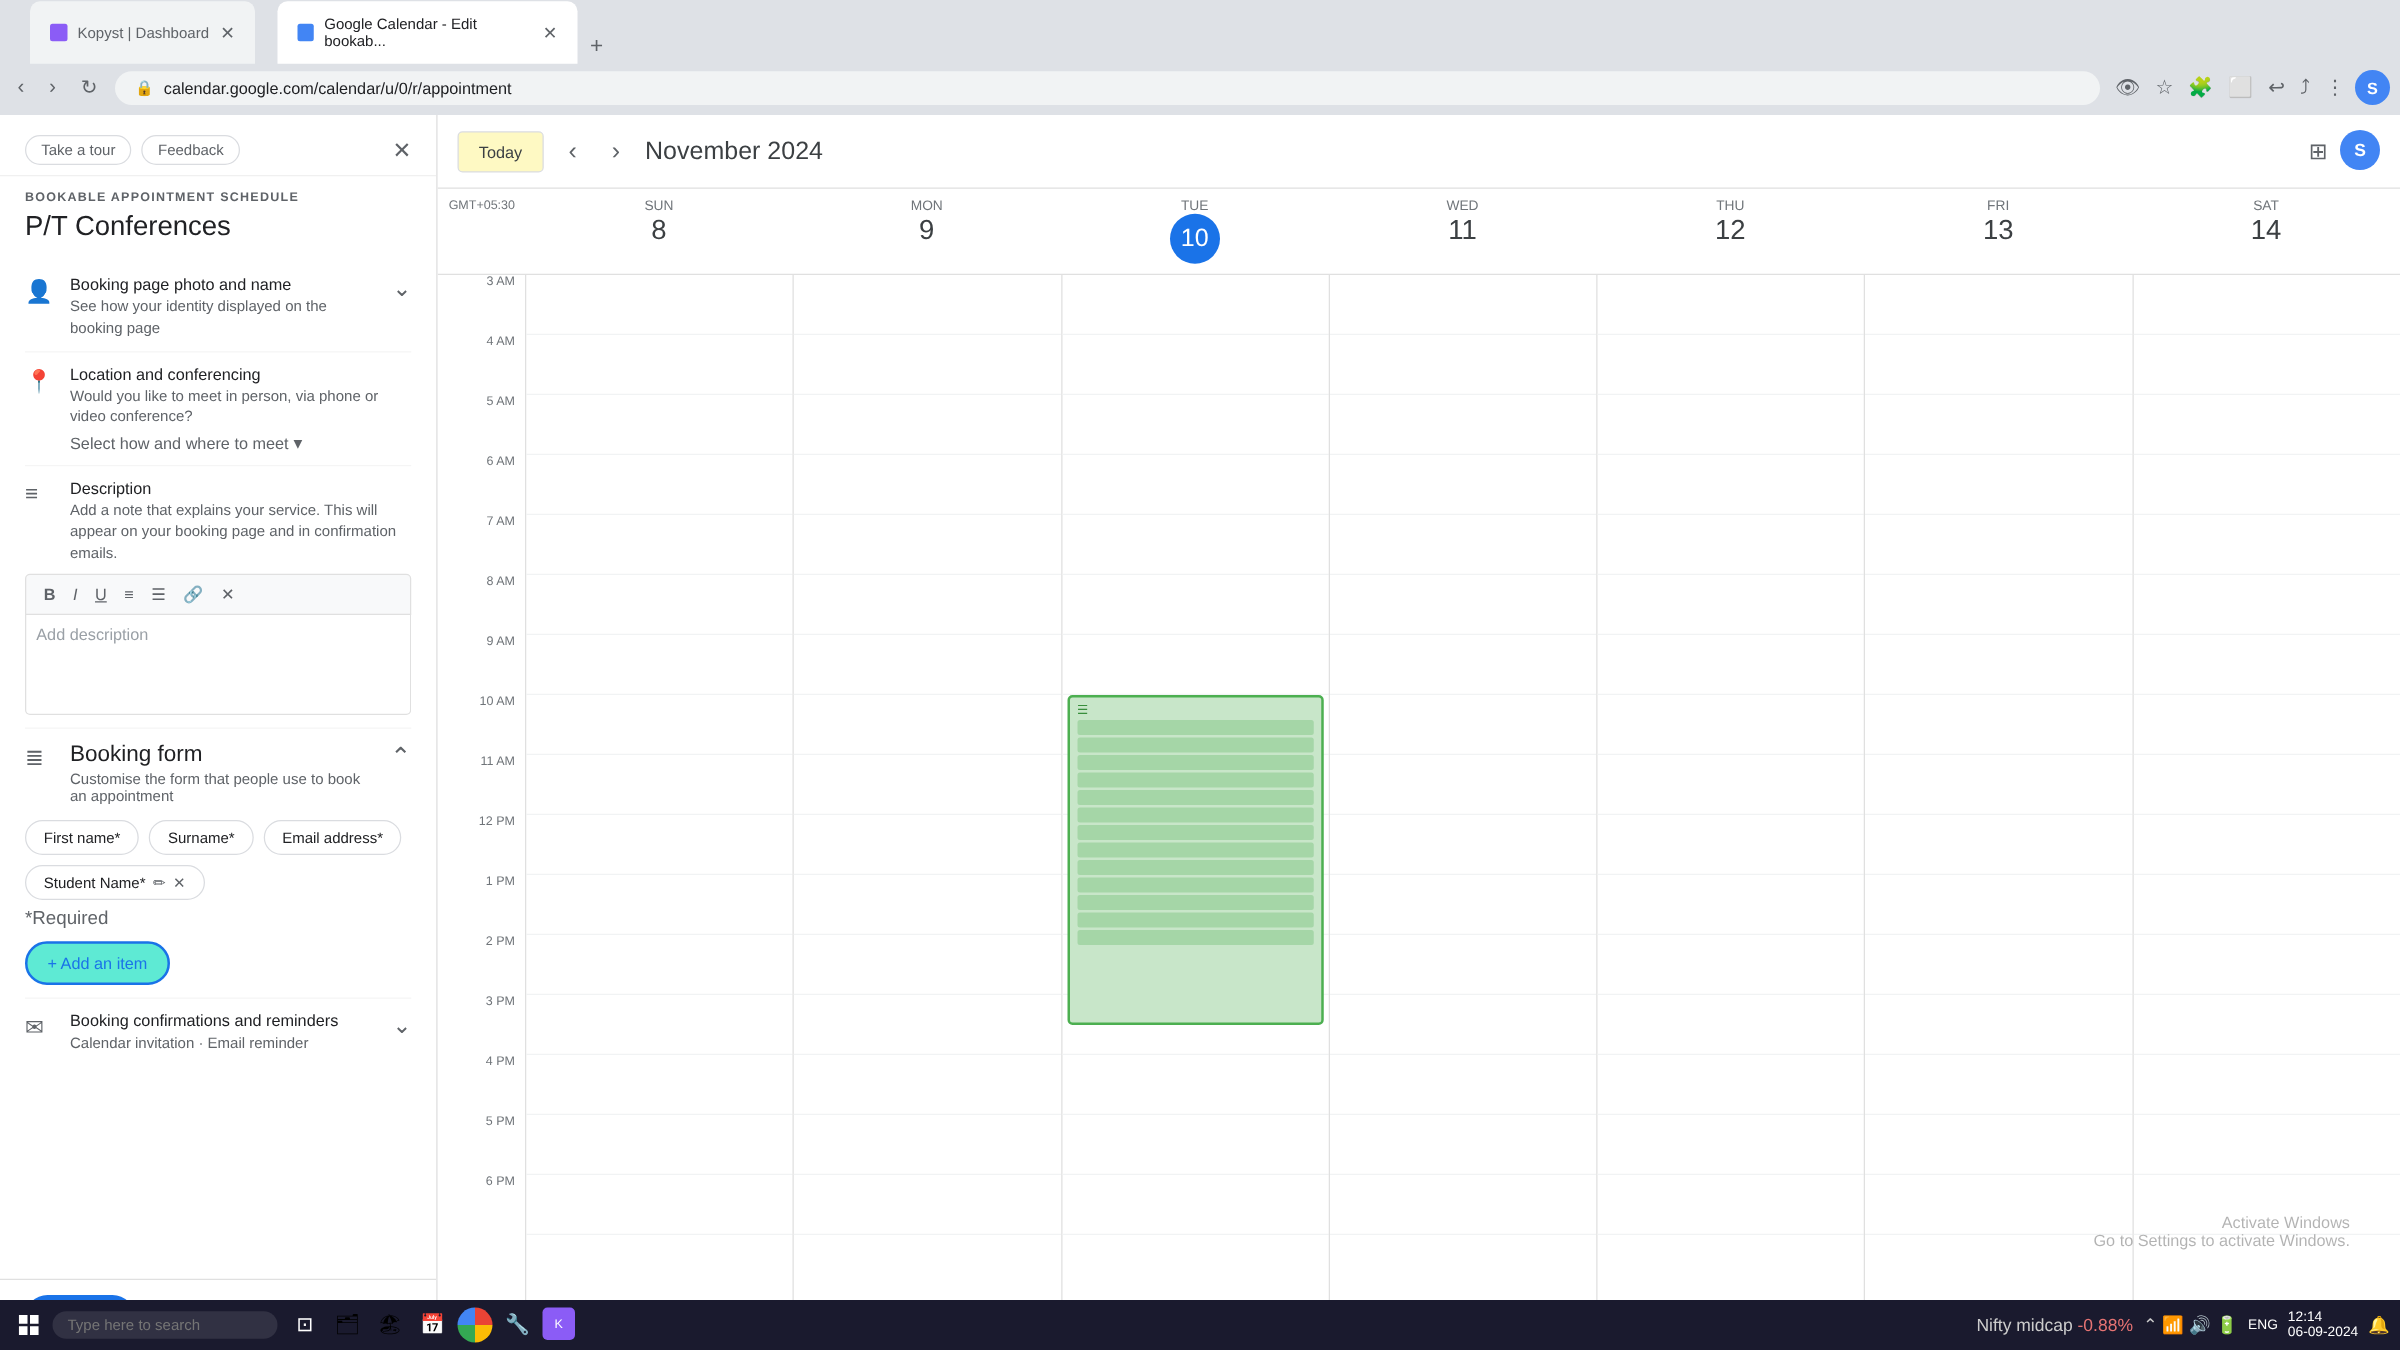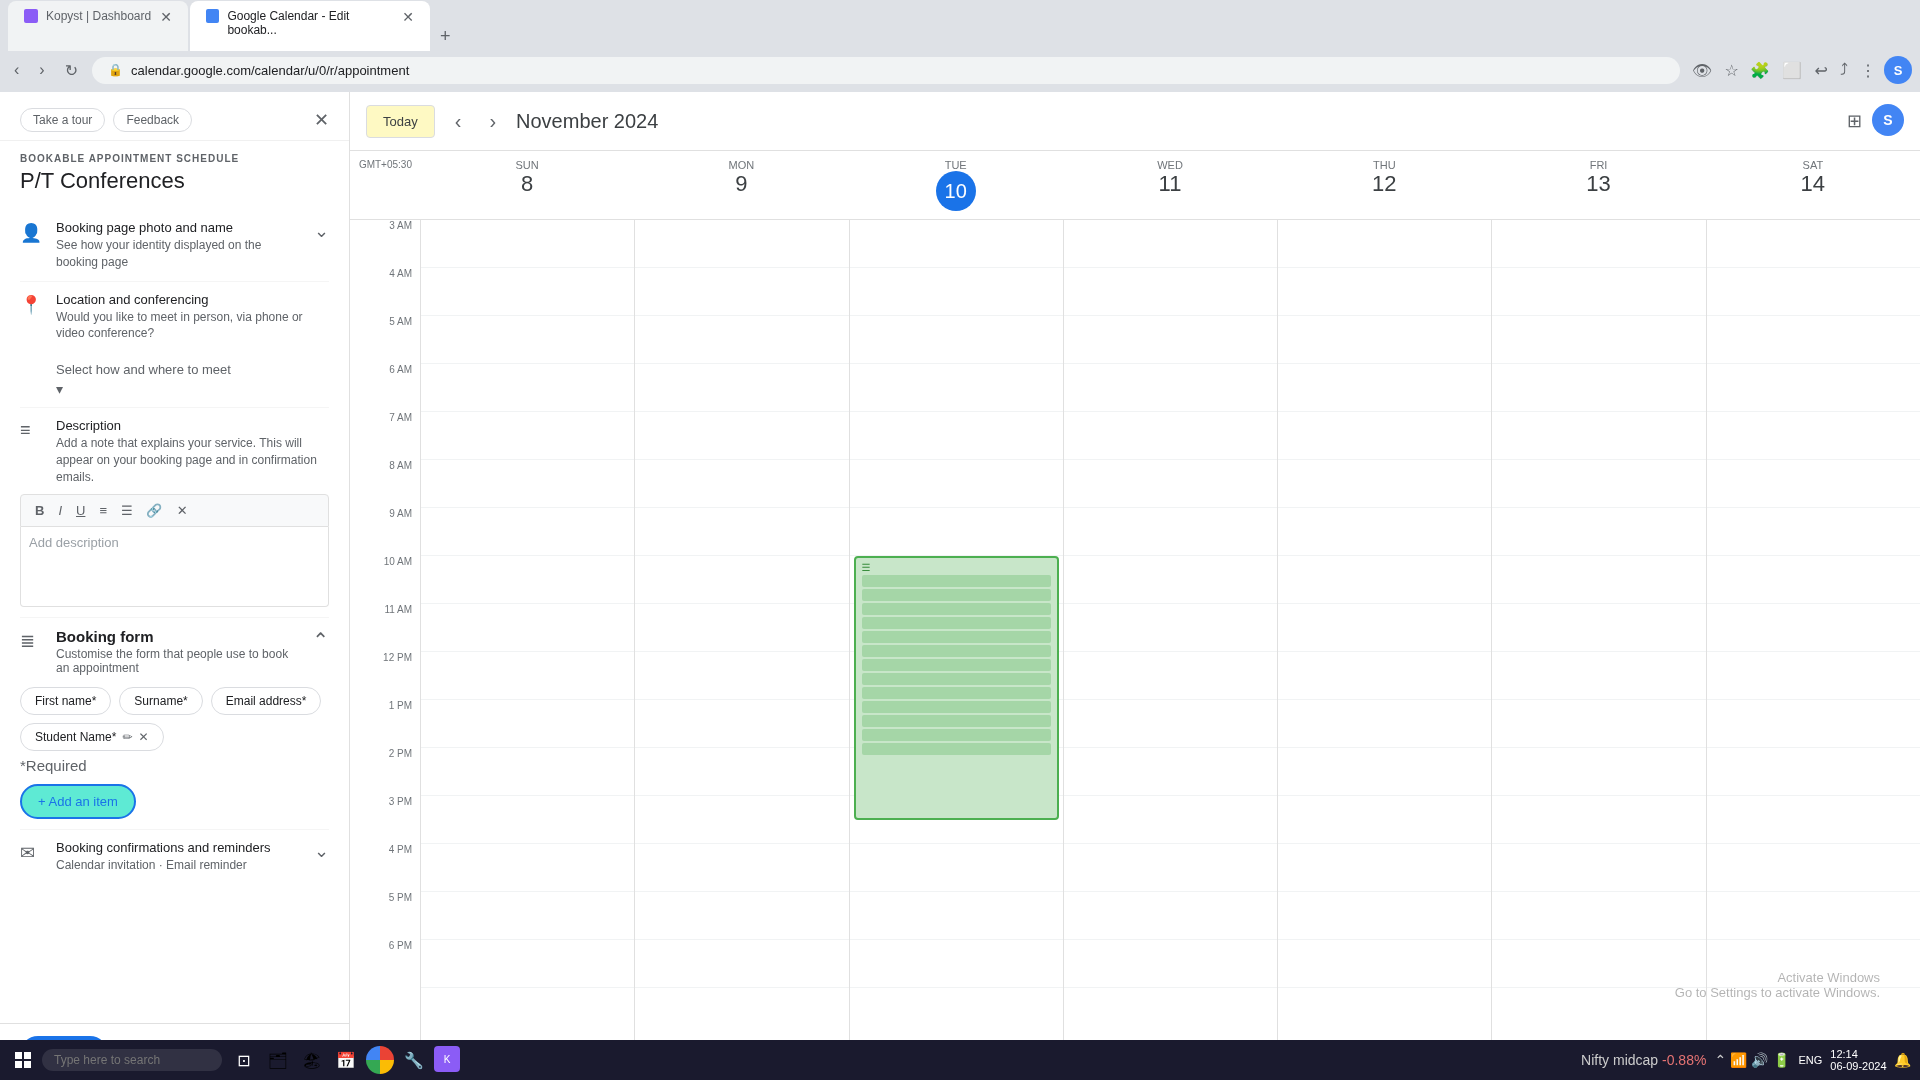--- a/index.html
+++ b/index.html
@@ -1,21 +1,21 @@
 <!DOCTYPE html>
 <html><head>
   <meta charset="utf-8">
   <style>
     * { box-sizing: border-box; margin: 0; padding: 0; }
     body { font-family: 'Segoe UI', Arial, sans-serif; background: #e8eaf0; width: 1920px; height: 1080px; overflow: hidden; }
 
     
     .browser-chrome { background: #dee1e6; height: 52px; display: flex; align-items: center; padding: 0 8px; gap: 8px; }
     .browser-tabs { display: flex; align-items: flex-end; gap: 2px; flex: 1; }
-    .tab { background: #f1f3f4; border-radius: 8px 8px 0 0; padding: 8px 16px; font-size: 12px; color: #5f6368; display: flex; gap: 8px; height: 50px; cursor: pointer; min-width: 180px; max-width: 240px; }
+    .tab { background: #f1f3f4; border-radius: 8px 8px 0 0; padding: 8px 16px; font-size: 12px; color: #5f6368; display: flex; align-items: center; gap: 8px; height: 50px; cursor: pointer; min-width: 180px; max-width: 240px; margin-left: 16px; }
     .tab.active { background: #fff; color: #202124; }
     .tab-favicon { width: 14px; height: 14px; border-radius: 2px; background: #4285f4; display: inline-block; }
     .tab-favicon.kopyst { background: #8b5cf6; }
     .tab-favicon.gcal { background: #4285f4; }
     .tab-close { margin-left: auto; color: #5f6368; font-size: 14px; cursor: pointer; }
     .tab-new { background: none; border: none; font-size: 18px; color: #5f6368; cursor: pointer; padding: 4px 8px; }
 
     
     .address-bar-row { background: #dee1e6; padding: 4px 8px 8px; display: flex; align-items: center; gap: 8px; }
     .nav-btn { background: none; border: none; cursor: pointer; color: #5f6368; font-size: 16px; padding: 4px 6px; border-radius: 50%; }
@@ -39,36 +39,36 @@
     .panel-content { padding: 12px 20px; flex: 1; overflow-y: auto; }
     .bookable-label { font-size: 10px; font-weight: 600; color: #5f6368; letter-spacing: 1px; text-transform: uppercase; margin-bottom: 4px; }
     .schedule-title { font-size: 22px; font-weight: 500; color: #202124; margin-bottom: 16px; }
 
     .section-item { display: flex; align-items: flex-start; gap: 12px; padding: 10px 0; border-bottom: 1px solid #f5f5f5; cursor: pointer; }
     .section-icon { margin-top: 2px; color: #5f6368; font-size: 18px; width: 24px; flex-shrink: 0; }
     .section-content { flex: 1; }
     .section-title { font-size: 13px; font-weight: 500; color: #202124; }
     .section-subtitle { font-size: 12px; color: #5f6368; margin-top: 2px; line-height: 1.4; }
     .section-action { color: #5f6368; font-size: 18px; }
-    .section-select { display: flex; align-items: flex-start; gap: 4px; font-size: 13px; color: #5f6368; margin-top: 20px; cursor: pointer; flex-direction: column; }
+    .section-select { display: flex; align-items: flex-end; gap: 4px; font-size: 13px; color: #5f6368; margin-top: 4px; cursor: pointer; }
     .select-dropdown-icon { font-size: 14px; }
 
     
     .desc-section { padding: 10px 0; border-bottom: 1px solid #f5f5f5; }
     .desc-header { display: flex; align-items: flex-start; gap: 12px; margin-bottom: 8px; }
     .desc-toolbar { display: flex; gap: 2px; padding: 4px 8px; border: 1px solid #e0e0e0; border-radius: 4px 4px 0 0; background: #f8f9fa; }
     .desc-tool-btn { background: none; border: none; cursor: pointer; padding: 4px 6px; color: #5f6368; font-size: 13px; border-radius: 3px; }
     .desc-text-area { width: 100%; min-height: 80px; border: 1px solid #e0e0e0; border-top: none; border-radius: 0 0 4px 4px; padding: 8px; font-size: 13px; color: #9aa0a6; resize: vertical; outline: none; background: #fff; }
 
     
     .booking-form-section { padding: 10px 0; border-bottom: 1px solid #f5f5f5; }
     .bf-header { display: flex; align-items: flex-start; gap: 12px; }
     .bf-content { flex: 1; }
     .bf-action { cursor: pointer; color: #5f6368; font-size: 20px; }
-    .bf-title { font-size: 15px; font-weight: 700; color: #202124; }
+    .bf-title { font-size: 18px; font-weight: 400; color: #202124; }
     .bf-subtitle { font-size: 12px; color: #5f6368; margin-top: 2px; }
     .form-fields { margin-top: 12px; display: flex; flex-wrap: wrap; gap: 8px; }
     .form-field-chip { padding: 6px 14px; border: 1px solid #dadce0; border-radius: 16px; font-size: 12px; color: #202124; background: #fff; cursor: pointer; }
     .custom-field-chip { padding: 6px 14px; border: 1px solid #dadce0; border-radius: 16px; font-size: 12px; color: #202124; background: #fff; display: flex; align-items: center; gap: 6px; cursor: pointer; }
     .required-note { font-size: 15px; color: #5f6368; margin-top: 6px; }
     .add-item-btn { margin-top: 10px; padding: 8px 16px; border: 2px solid #1a73e8; border-radius: 20px; background: #5eead4; color: #1a73e8; font-size: 13px; font-weight: 500; cursor: pointer; display: flex; align-items: center; gap: 6px; }
 
     
     .confirm-section { display: flex; align-items: flex-start; gap: 12px; padding: 10px 0; cursor: pointer; }
 

